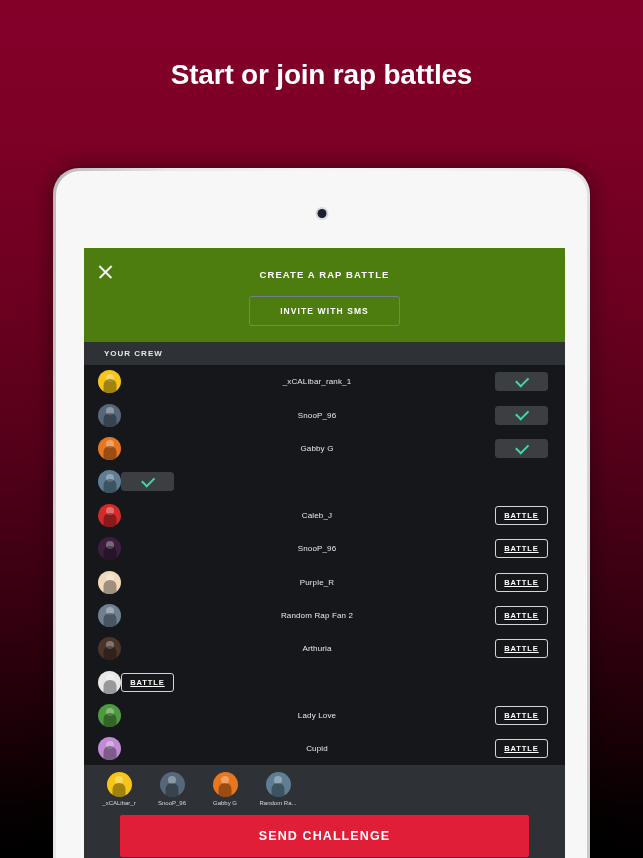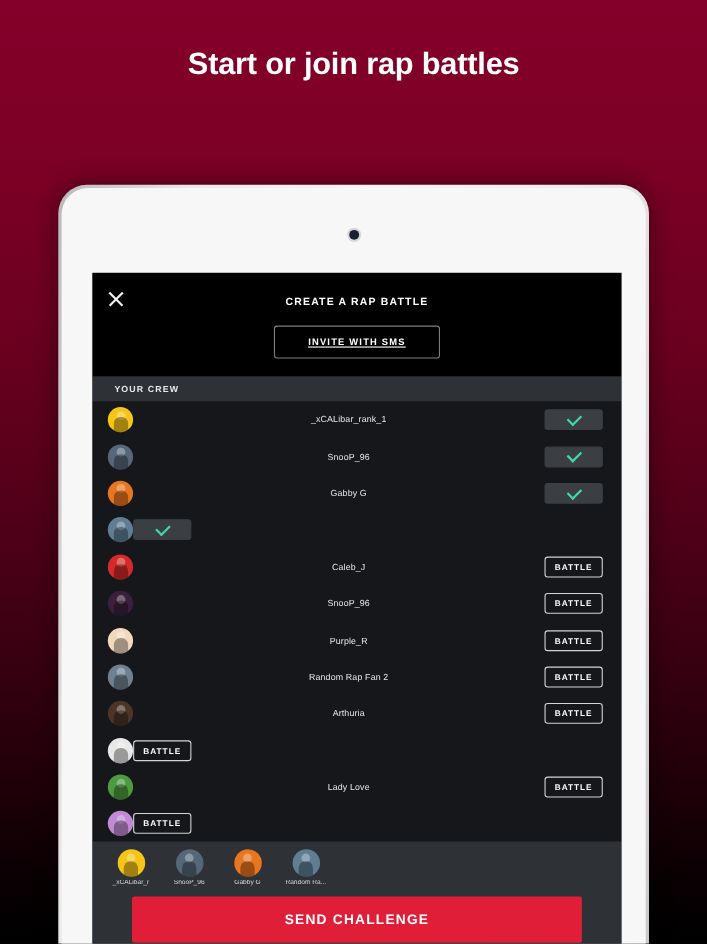--- a/index.html
+++ b/index.html
@@ -26,21 +26,21 @@
         #55001a 52%,
         #380011 70%,
         #1d0008 84%,
         #070002 94%,
         #000000 100%);
     overflow: hidden;
   }
 
   .promo-title {
     position: absolute;
-    top: 42px;
+    top: 59px;
     left: 0;
     width: 643px;
     text-align: center;
     color: #ffffff;
     font-size: 28px;
     font-weight: bold;
     letter-spacing: -0.2px;
   }
 
   
@@ -85,21 +85,21 @@
     height: 623px;
     background: #15171a;
     overflow: hidden;
     display: flex;
     flex-direction: column;
   }
 
   
   .app-topbar {
     flex: 0 0 auto;
-    background: #000000;
+    background: #4d7c0f;
     padding: 14px 0 16px 0;
     position: relative;
   }
   .close-x {
     position: absolute;
     left: 10px;
     top: 12px;
     width: 24px;
     height: 24px;
     cursor: pointer;
@@ -132,21 +132,20 @@
     display: inline-block;
     border: 1px solid #7b7f85;
     border-radius: 3px;
     color: #ffffff;
     font-size: 8.5px;
     font-weight: bold;
     letter-spacing: 1.1px;
     padding: 9px 30px;
     background: transparent;
     cursor: pointer;
-    text-decoration: underline;
   }
 
   
   .section-bar {
     flex: 0 0 auto;
     background: #2e3136;
     padding: 7px 20px;
     color: #e9e9ea;
     font-size: 8px;
     font-weight: bold;
@@ -205,20 +204,21 @@
   .act-btn {
     flex: 0 0 auto;
     width: 53px;
     height: 19px;
     border-radius: 3px;
     display: flex;
     align-items: center;
     justify-content: center;
     cursor: pointer;
     box-sizing: border-box;
+    text-decoration: underline;
   }
   .act-btn.selected {
     background: #3b3e43;
     border: 1px solid #3b3e43;
   }
   .act-btn.battle {
     background: transparent;
     border: 1px solid #d3d5d8;
     color: #ffffff;
     font-size: 7.5px;
@@ -396,20 +396,21 @@
                 <span class="face"></span>
               </div>
               <div class="crew-name">Lady Love</div>
               <div class="act-btn battle">BATTLE</div>
             </div>
             <div class="crew-row">
               <div class="avatar" style="background: rgb(192, 138, 212);">
                 <span class="head"></span>
                 <span class="face"></span>
               </div>
+              <div class="crew-name">Cupid</div>
               <div class="act-btn battle">BATTLE</div>
             </div>
           </div>
 
         <div class="tray">
           <div class="tray-avatars" id="tray-avatars">
               <div class="tray-item">
                 <div class="avatar" style="background: rgb(245, 197, 24);">
                   <span class="head"></span>
                   <span class="face"></span>

